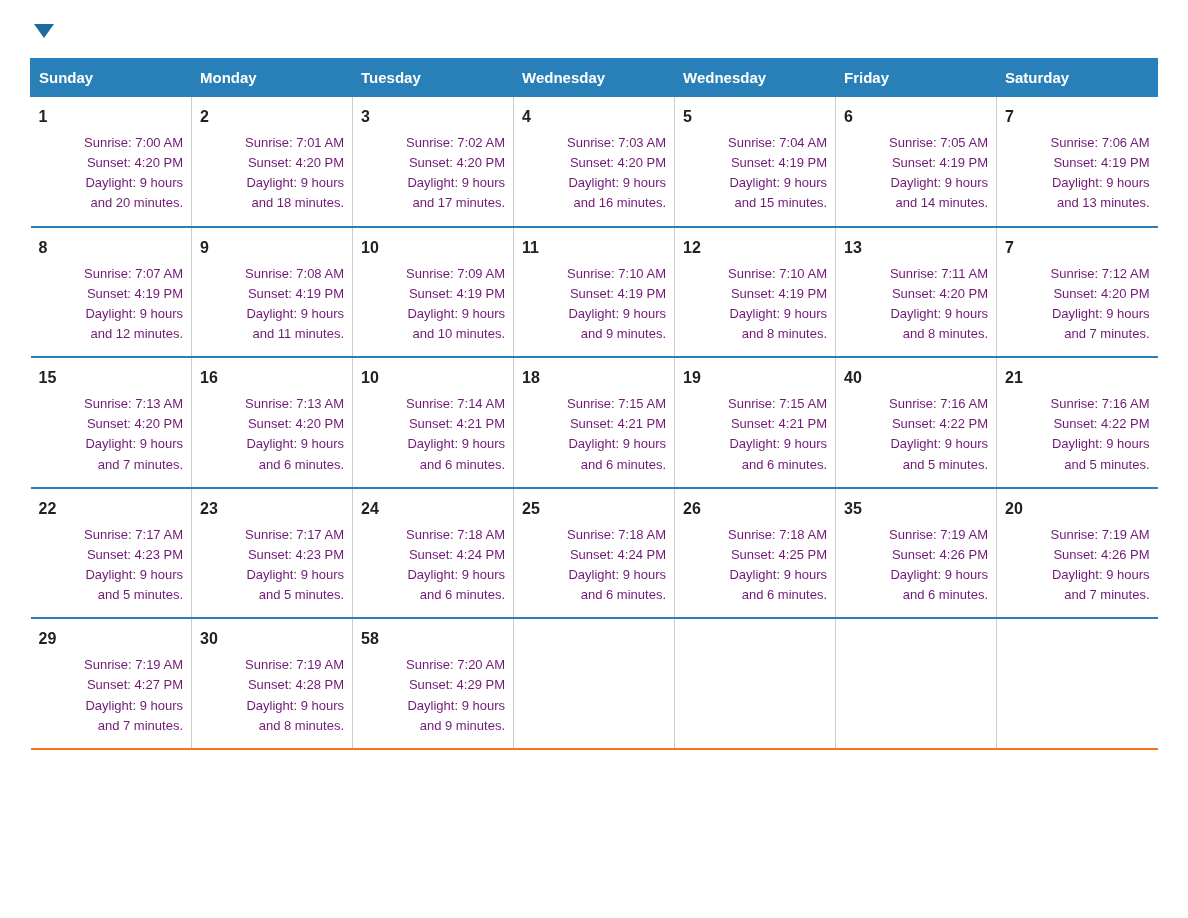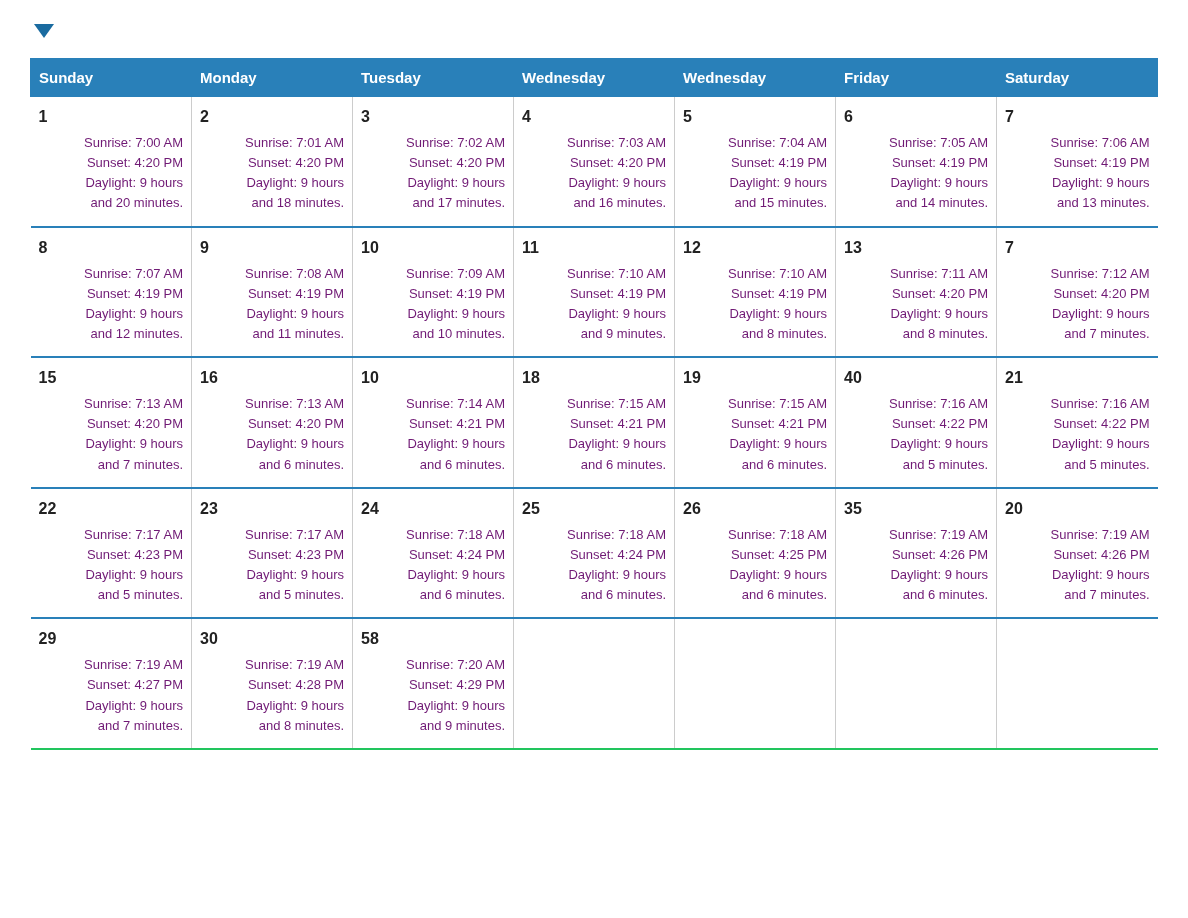--- a/index.html
+++ b/index.html
@@ -92,21 +92,21 @@
     .day-info {
       font-size: 13px;
       color: #701a75;
       line-height: 1.55;
       text-align: right;
     }
     .empty-cell {
       background: #fff;
     }
     tbody tr:last-child {
-      border-bottom: 2px solid #22c55e;
+      border-bottom: 2px solid #f97316;
       margin-left: 8px;
     }
   </style>
 </head>
 <body>
 
 <div class="header">
   <div class="logo">
     <div class="logo-general">
       <span></span>

